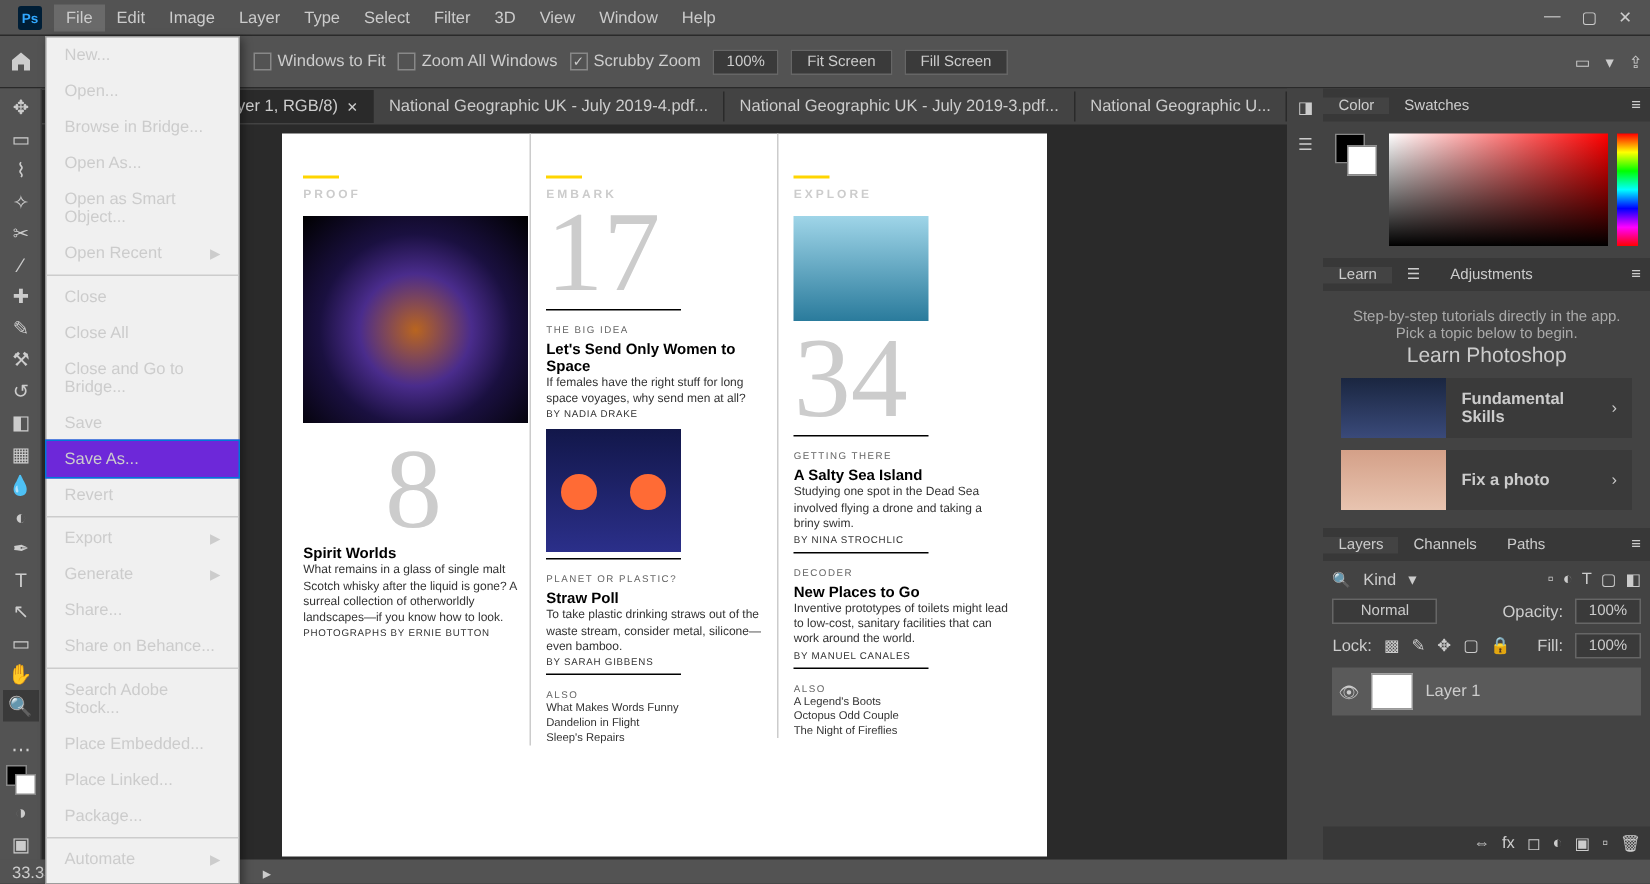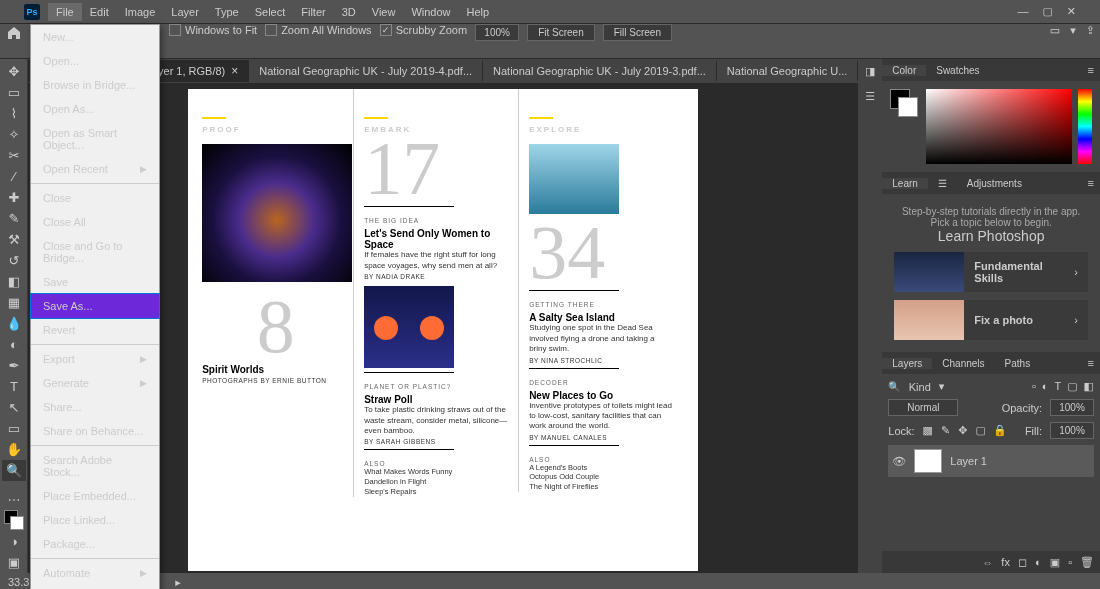--- a/index.html
+++ b/index.html
@@ -1,22 +1,22 @@
 <!DOCTYPE html>
 <html><head>
 <meta charset="utf-8">
 <style>
 *{margin:0;padding:0;box-sizing:border-box;font-family:"Segoe UI",Tahoma,sans-serif;font-size:11px;color:#ccc}
 body{background:#535353;width:1100px;height:589px;overflow:hidden;position:relative}
-.menubar{background:#535353;height:24px;display:flex;align-items:center;padding:0 24px;gap:2px;border-bottom:1px solid #2a2a2a}
+.menubar{background:#535353;height:24px;display:flex;align-items:center;padding:0 12px;gap:2px;border-bottom:1px solid #2a2a2a}
 .ps-logo{width:16px;height:16px;background:#001e36;color:#31a8ff;font-weight:bold;font-size:9px;display:flex;align-items:center;justify-content:center;border-radius:2px;margin-right:6px}
 .menu-item{padding:3px 8px;cursor:pointer}
 .menu-item.active{background:#6a6a6a}
 .window-controls{margin-left:auto;display:flex;gap:14px;font-size:13px}
-.optbar{background:#535353;height:35px;display:flex;align-items:flex-start;padding:0 5px;gap:8px;border-bottom:1px solid #2a2a2a}
+.optbar{background:#535353;height:35px;display:flex;align-items:center;padding:0 5px;gap:8px;border-bottom:1px solid #2a2a2a}
 .home-icon{width:18px;height:18px;display:flex;align-items:center;justify-content:center}
 .checkbox{width:12px;height:12px;border:1px solid #888;display:inline-flex;align-items:center;justify-content:center;margin-right:4px}
 .checkbox.checked::after{content:"✓";font-size:9px;color:#ccc}
 .opt-item{display:flex;align-items:center;font-size:10px}
 .opt-input{background:#3a3a3a;border:1px solid #666;padding:2px 8px;font-size:10px;min-width:44px;text-align:center}
 .opt-btn{background:#3a3a3a;border:1px solid #666;padding:2px 10px;font-size:10px}
 .right-icons{margin-left:auto;display:flex;gap:10px;align-items:center}
 .main{display:flex;height:calc(100% - 75px)}
 .toolbox{width:28px;background:#535353;display:flex;flex-direction:column;padding-top:2px;border-right:1px solid #3a3a3a}
 .tool{width:24px;height:22px;display:flex;align-items:center;justify-content:center;margin:0 2px;font-size:13px;cursor:pointer}
@@ -265,20 +265,21 @@
       </div>
     <div class="canvas-wrap">
       <div class="canvas">
 
         <div class="mag-col" style="width:165px;padding:28px 4px 0 14px">
           <span class="mag-rule"></span>
           <div class="mag-head">PROOF</div>
           <div style="width:150px;height:138px;background:radial-gradient(circle at 50% 55%,#b9651f 0%,#4a2c8c 35%,#1a1040 60%,#000 100%);margin-top:10px"></div>
           <div class="big-num" style="margin-top:10px;text-align:center">8</div>
           <div class="mag-h">Spirit Worlds</div>
+          <div class="mag-p">What remains in a glass of single malt Scotch whisky after the liquid is gone? A surreal collection of otherworldly landscapes—if you know how to look.</div>
           <div class="mag-by">PHOTOGRAPHS BY ERNIE BUTTON</div>
         </div>
 
         <div class="mag-col" style="width:165px;padding:28px 10px 0 10px;border-left:1px solid #ccc">
           <span class="mag-rule"></span>
           <div class="mag-head">EMBARK</div>
           <div class="big-num">17</div>
           <div class="mag-sep"></div>
           <div class="mag-sub">THE BIG IDEA</div>
           <div class="mag-h">Let's Send Only Women to Space</div>

